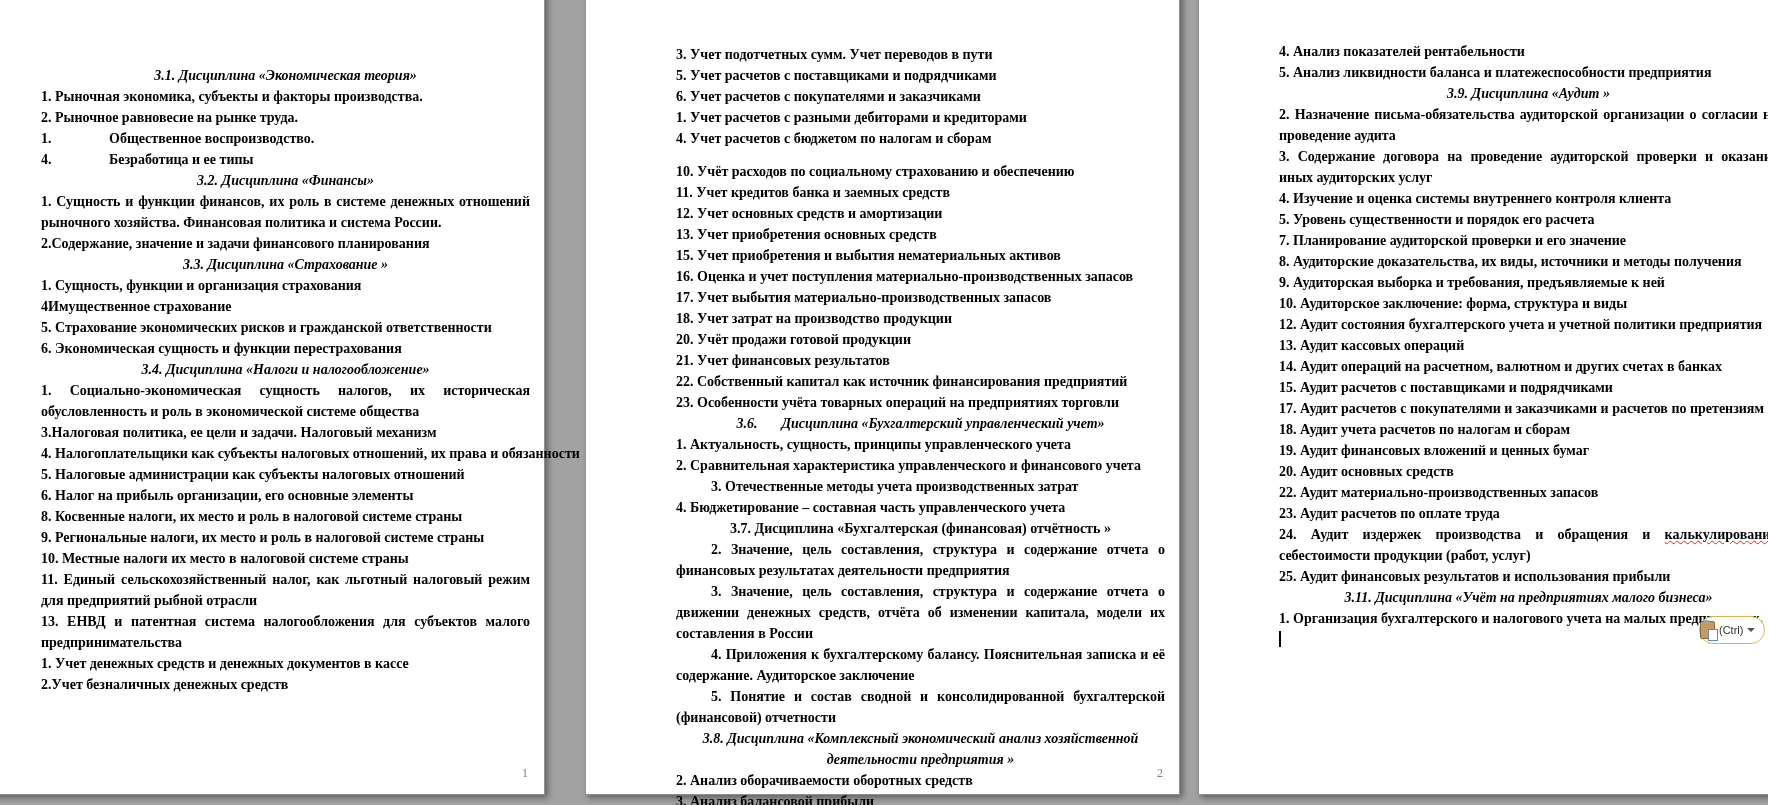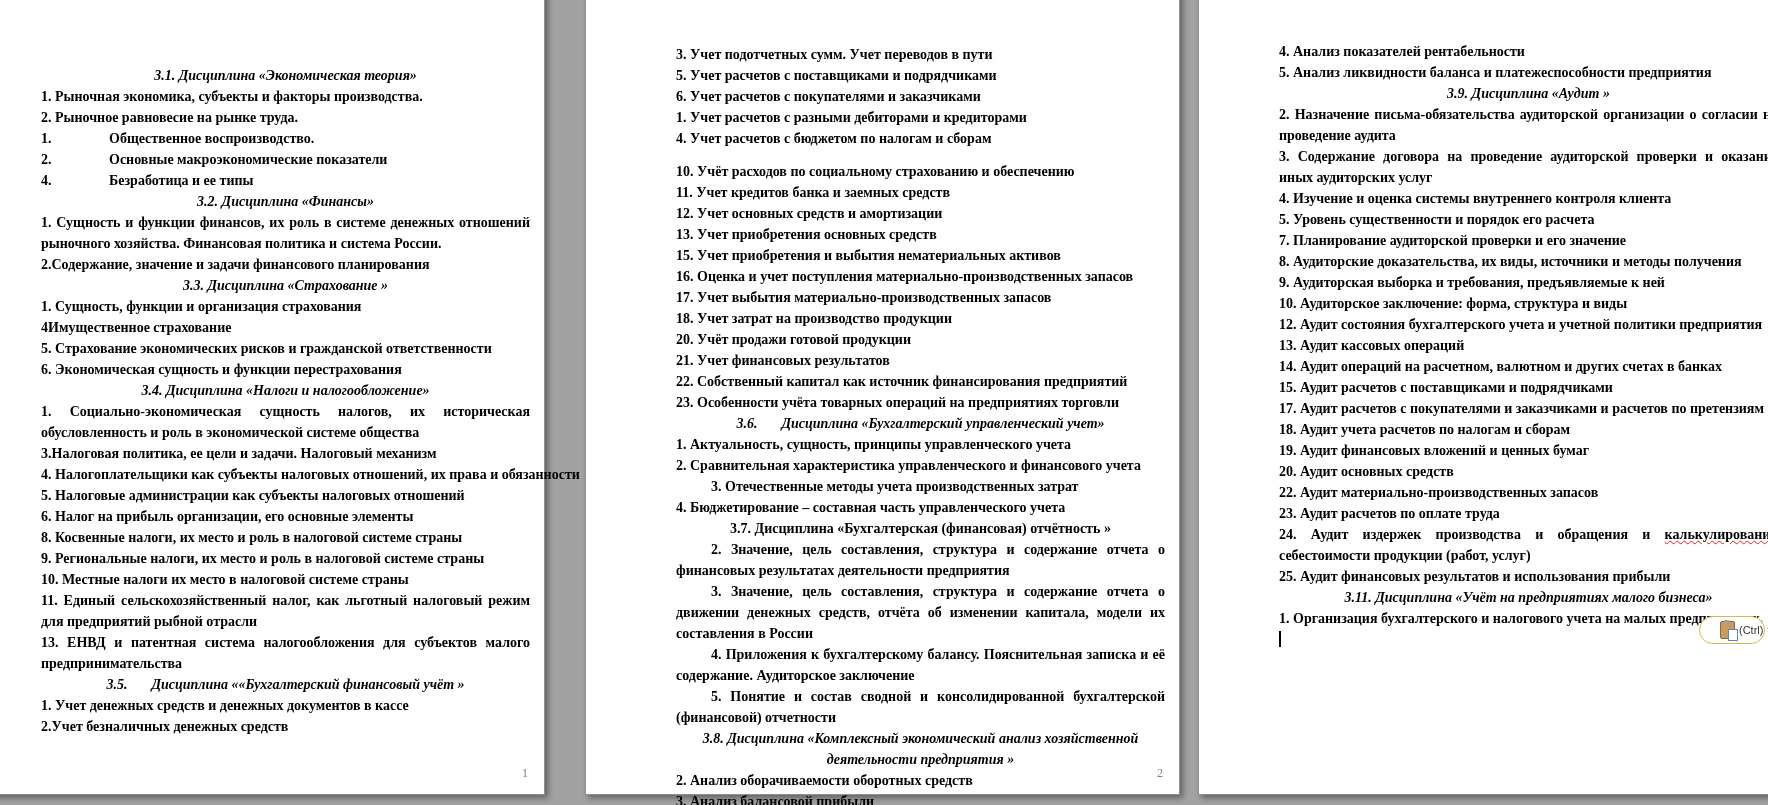--- a/index.html
+++ b/index.html
@@ -34,61 +34,59 @@
   .pnum{
     position:absolute;top:810px;right:16px;
     font-size:12px;font-weight:400;color:#808080;
     font-family:"Liberation Serif","DejaVu Serif",serif;
   }
   .caret{display:inline-block;width:2px;height:16px;background:#000;vertical-align:-3px;animation:blink 1.1s steps(1) infinite;}
   @keyframes blink{50%{opacity:0;}}
   .paste-btn{
     position:absolute;left:1699px;top:616px;width:66px;height:28px;box-sizing:border-box;
     background:#ffffff;border:1px solid #d9b64e;border-radius:14px;
-    display:flex;align-items:center;gap:4px;padding:0 20px;cursor:pointer;
+    display:flex;align-items:center;gap:4px;padding:0 0;cursor:pointer;
     font-family:"Liberation Sans","DejaVu Sans",sans-serif;
   }
   .clipboard{width:13px;height:16px;background:#c79b62;border:1px solid #8a6a3d;border-radius:2px;position:relative;flex:0 0 auto;}
   .clipboard:before{content:"";position:absolute;top:-2px;left:3px;width:5px;height:3px;background:#9aa0a6;border-radius:1px;}
   .clipboard:after{content:"";position:absolute;right:-4px;bottom:-3px;width:8px;height:10px;background:#fff;border:1px solid #5f86c0;}
   .paste-label{font-size:11px;color:#333;white-space:nowrap;}
   .paste-arrow{width:0;height:0;border-left:4px solid transparent;border-right:4px solid transparent;border-top:4px solid #555;flex:0 0 auto;}
 </style>
 </head>
 <body>
 
 <div id="pages">
     <section class="page page1">
       <div class="content">
         <div class="para h"><span class="u">3.1. Дисциплина «Экономическая теория»</span></div>
         <div class="para item">1. Рыночная экономика, субъекты и факторы производства.</div>
         <div class="para item">2. Рыночное равновесие на рынке труда.</div>
         <div class="para item tab"><span class="tnum">1.</span>Общественное воспроизводство.</div>
-        <div class="para item tab"><span class="tnum">2.</span>Основные макроэкономические показатели</div>
         <div class="para item tab"><span class="tnum">4.</span>Безработица и ее типы</div>
         <div class="para h"><span class="u">3.2. Дисциплина  «Финансы»</span></div>
         <div class="para p2">1. Сущность и функции финансов, их роль в системе денежных отношений рыночного хозяйства. Финансовая политика и система России.</div>
         <div class="para item">2.Содержание, значение и задачи финансового планирования</div>
         <div class="para h"><span class="u">3.3. Дисциплина  «Страхование »</span></div>
         <div class="para item">1. Сущность, функции  и организация страхования</div>
         <div class="para item">4Имущественное страхование</div>
         <div class="para item">5. Страхование экономических рисков и гражданской ответственности</div>
         <div class="para item">6. Экономическая сущность и функции перестрахования</div>
         <div class="para h"><span class="u">3.4. Дисциплина  «Налоги и налогообложение»</span></div>
         <div class="para p2">1.  Социально-экономическая сущность налогов, их историческая обусловленность и роль в экономической системе общества</div>
         <div class="para item">3.Налоговая  политика, ее цели и задачи.  Налоговый  механизм</div>
         <div class="para item">4. Налогоплательщики как субъекты налоговых отношений, их права и обязанности</div>
         <div class="para item">5. Налоговые администрации как субъекты налоговых отношений</div>
         <div class="para item">6.  Налог на прибыль организации,  его основные элементы</div>
         <div class="para item">8. Косвенные  налоги,  их  место и роль в налоговой системе страны</div>
         <div class="para item">9. Региональные   налоги,  их  место и роль в налоговой системе страны</div>
         <div class="para item">10.  Местные налоги их место в налоговой системе страны</div>
         <div class="para p2">11.  Единый сельскохозяйственный налог, как льготный налоговый режим для предприятий рыбной отрасли</div>
         <div class="para p2">13.  ЕНВД и патентная система налогообложения для субъектов малого предпринимательства</div>
-        <div class="para h"><span class="nu">3.5.</span><span class="u">Дисциплина  ««Бухгалтерский финансовый учёт »</span></div>
         <div class="para item">1.  Учет денежных средств  и денежных документов в кассе</div>
         <div class="para item">2.Учет безналичных денежных средств</div>
       </div>
       <div class="pnum">1</div>
     </section>
     <section class="page page2">
       <div class="content">
         <div class="para item">3. Учет подотчетных сумм. Учет переводов в пути</div>
         <div class="para item">5. Учет расчетов с поставщиками и подрядчиками</div>
         <div class="para item">6. Учет расчетов с покупателями и заказчиками</div>

